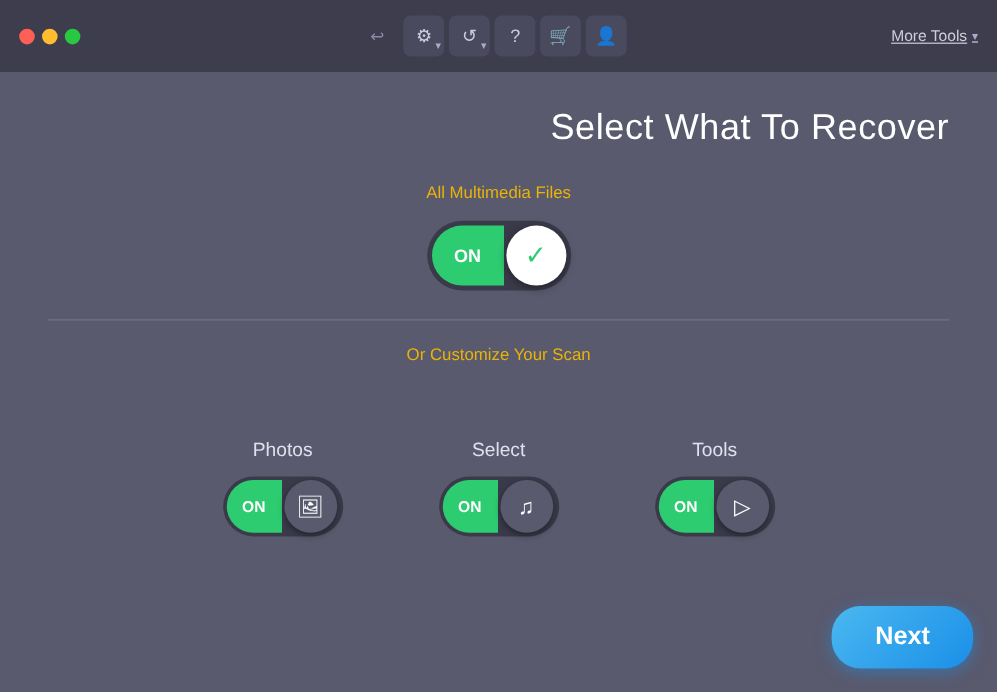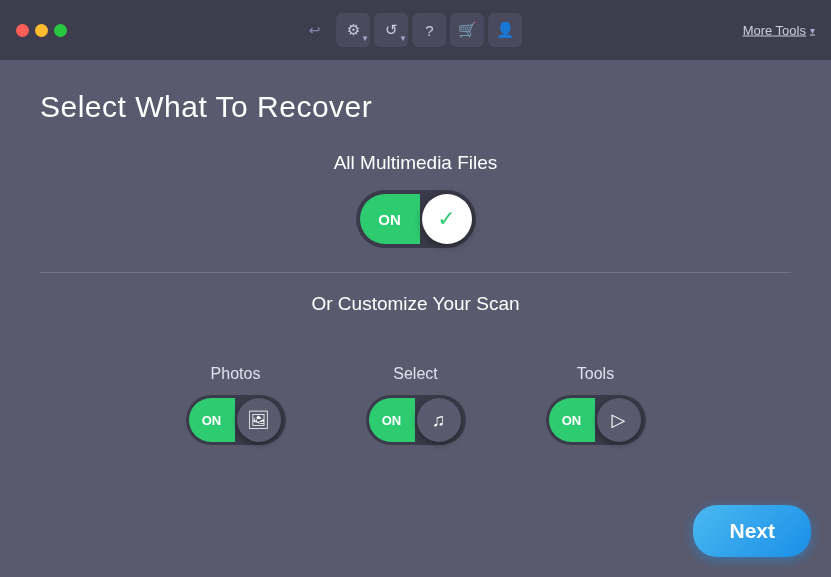--- a/index.html
+++ b/index.html
@@ -99,21 +99,21 @@
     .more-tools-arrow {
       font-size: 10px;
       color: #aaaacc;
     }
 
     
     .main-content {
       padding: 30px 40px;
       display: flex;
       flex-direction: column;
-      align-items: flex-start;
+      align-items: flex-end;
     }
 
     .page-title {
       color: #ffffff;
       font-size: 30px;
       font-weight: 300;
       margin-bottom: 28px;
       letter-spacing: 0.5px;
     }
 
@@ -122,22 +122,22 @@
       display: flex;
       flex-direction: column;
       align-items: center;
       width: 100%;
       padding-bottom: 24px;
       border-bottom: 1px solid rgba(255,255,255,0.15);
       margin-bottom: 20px;
     }
 
     .section-label {
-      color: #ffffff;
-      font-size: 19px;
+      color: #eab308;
+      font-size: 14px;
       font-weight: 400;
       margin-bottom: 16px;
     }
 
     .toggle-large {
       width: 120px;
       height: 58px;
       background: #3a3a4a;
       border-radius: 30px;
       display: flex;
@@ -230,21 +230,21 @@
       display: flex;
       flex-direction: column;
       align-items: center;
       width: 100%;
       gap: 32px;
     }
 
     .customize-row {
       display: flex;
       gap: 80px;
-      margin-top: 2px;
+      margin-top: 16px;
     }
 
     .media-item {
       display: flex;
       flex-direction: column;
       align-items: center;
       gap: 12px;
     }
 
     .media-item-label {

